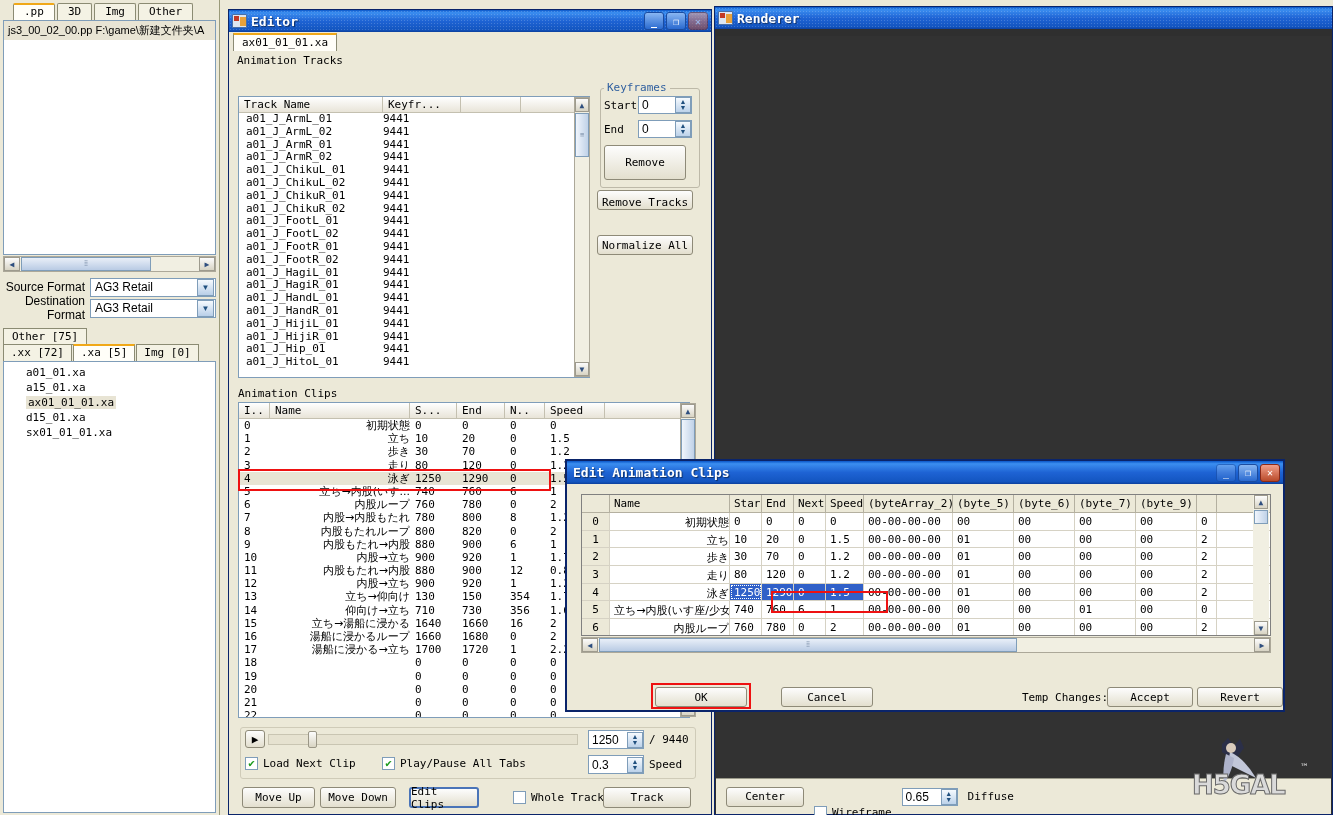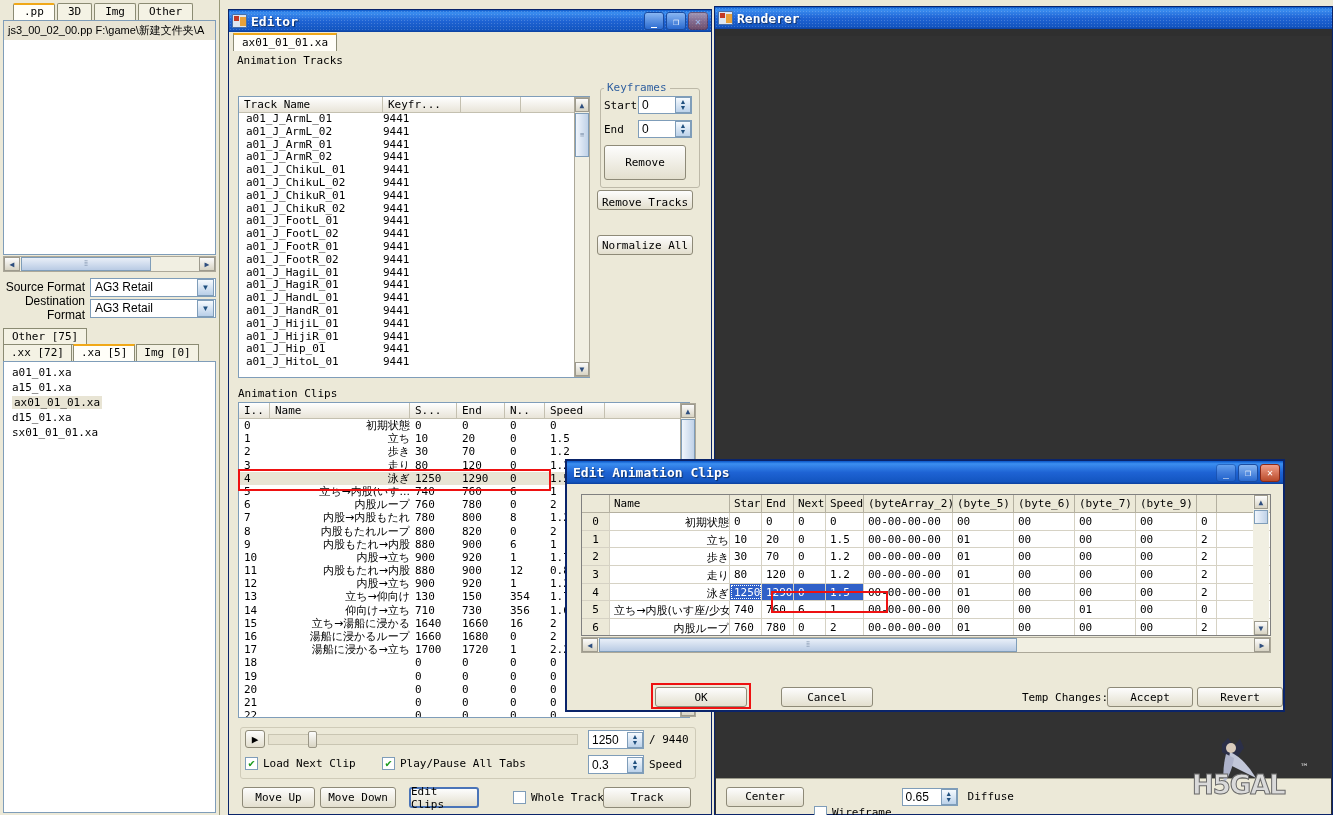--- a/index.html
+++ b/index.html
@@ -88,21 +88,21 @@
   .sub-tab {
     border: 1px solid #8b8b73; border-bottom: none; background: #f4f2e4;
     padding: 1px 7px 2px 7px; font-size: 11px; line-height: 13px;
   }
   .sub-tab.active { background: #fffef8; border-top: 2px solid #f0a818; padding-top: 0; }
 
   .xa-list {
     position: absolute; left: 3px; top: 361px; width: 213px; height: 452px;
     background: #fff; border: 1px solid #7f9db9; padding: 3px 0 0 0; overflow: hidden;
   }
-  .xa-item { padding: 1px 4px 1px 8px; white-space: nowrap; font-size: 11px; }
+  .xa-item { padding: 1px 4px 1px 22px; white-space: nowrap; font-size: 11px; }
   .xa-item.sel { background: #e8e4d4; display: inline-block; }
 
   
   .editor-win {
     position: absolute; left: 228px; top: 9px; width: 484px; height: 806px;
     background: #ece9d8; border: 1px solid #0a246a;
   }
   .titlebar {
     height: 22px;
     background: linear-gradient(to bottom,#0a56c8 0%,#3b8ef0 12%,#1e63d4 50%,#1355c0 90%,#0c3f9c 100%);

